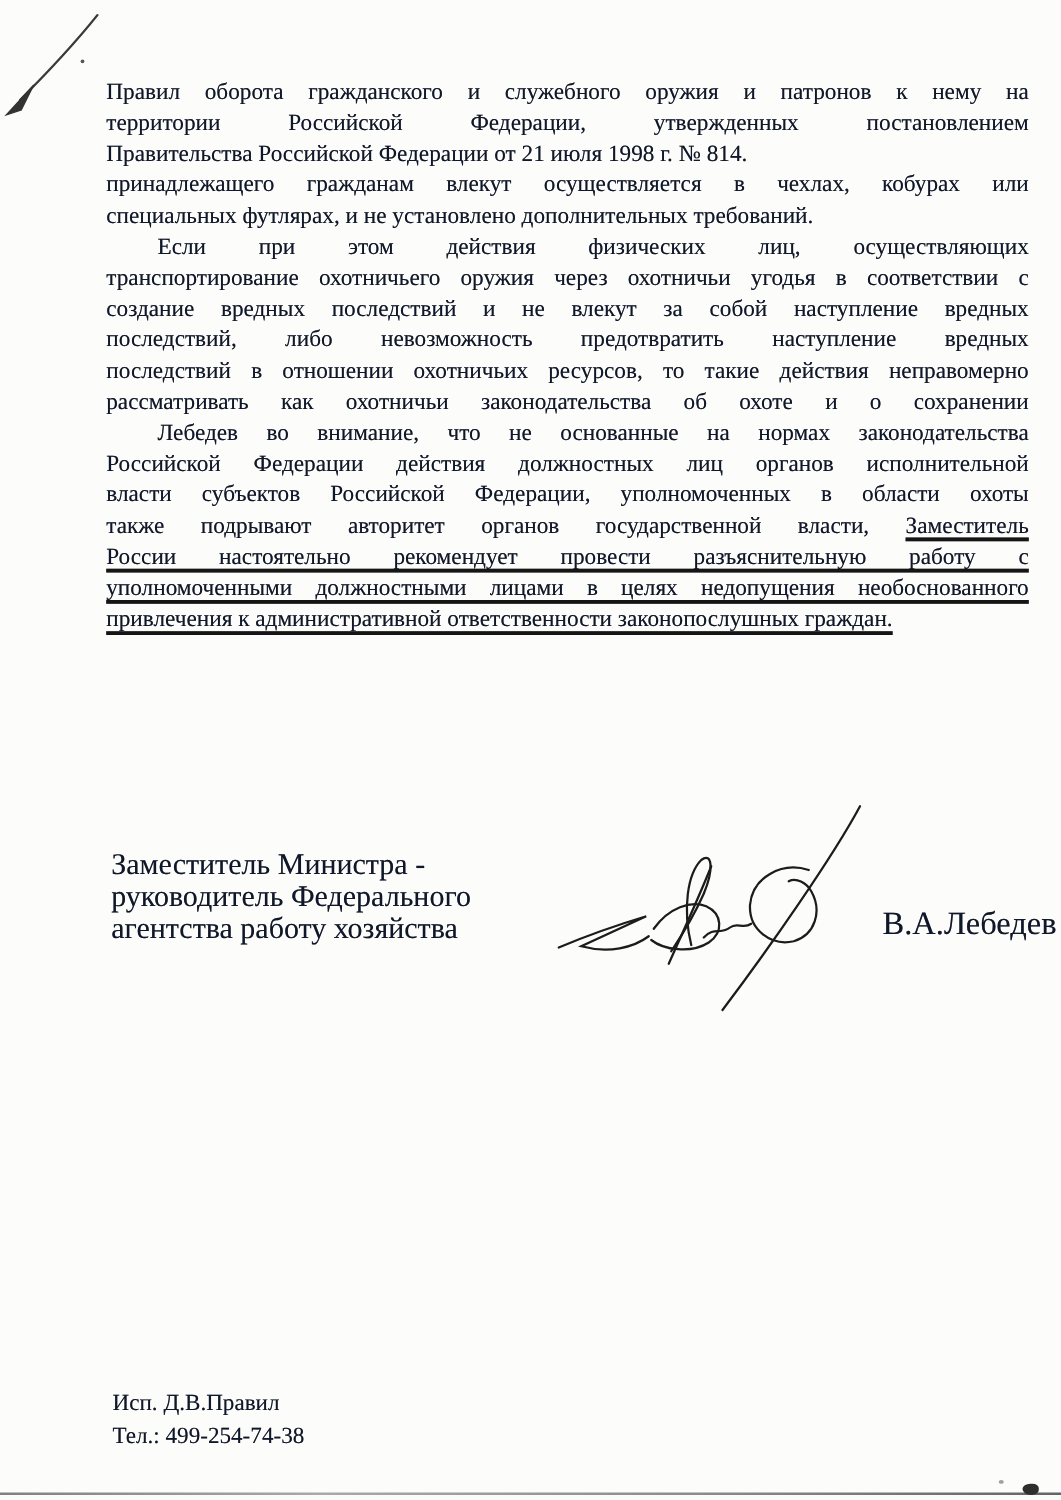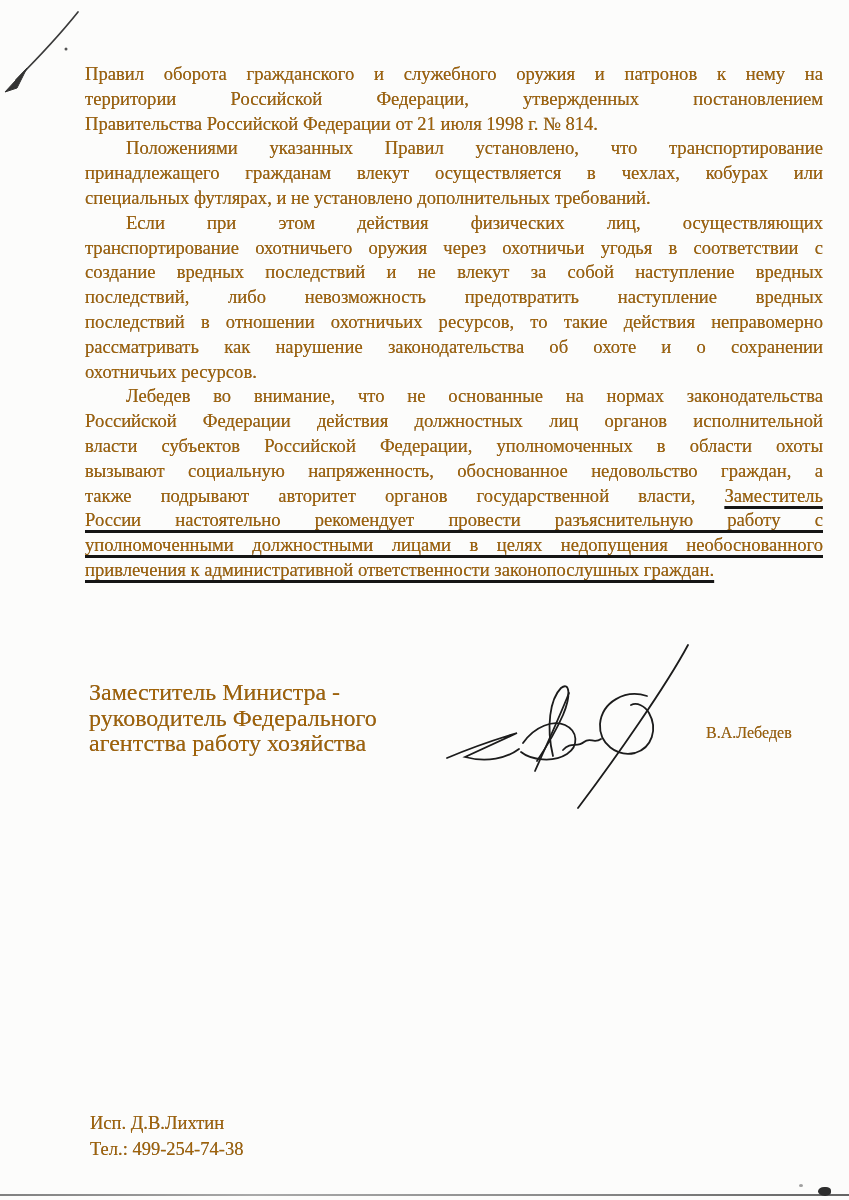--- a/index.html
+++ b/index.html
@@ -3,21 +3,21 @@
 <meta charset="utf-8">
 <style>
   html,body { margin:0; padding:0; background:#d9d9d9; }
   .scan {
     position:relative;
     width:849px; height:1200px;
     margin:0 auto;
     background:#fcfcfb;
     overflow:hidden;
     font-family:"Liberation Serif","DejaVu Serif",serif;
-    color:#a16207;
+    color:#0f172a;
   }
   .doc-body {
     position:absolute;
     left:85px; top:62px; width:738px;
     font-size:18.6px;
     line-height:24.8px;
     text-shadow:0 0 0.45px rgba(20,20,20,0.55);
   }
   .para { margin:0; padding:0; }
   .line { text-align:justify; text-align-last:justify; }
@@ -30,21 +30,21 @@
     text-decoration-color:#151515;
   }
   .u-pad { padding-right:30px; }
   .sign-block {
     position:absolute; left:89px; top:680px;
     font-size:24px; line-height:25.6px;
     text-shadow:0 0 0.45px rgba(20,20,20,0.5);
   }
   .sign-name {
     position:absolute; left:706px; top:724px;
-    font-size:16px;
+    font-size:26px;
     text-shadow:0 0 0.45px rgba(20,20,20,0.5);
   }
   .sig-svg { position:absolute; left:395px; top:626px; }
   .corner-svg { position:absolute; left:0; top:0; }
   .footer {
     position:absolute; left:90px; top:1110px;
     font-size:18.5px; line-height:26px;
     text-shadow:0 0 0.45px rgba(20,20,20,0.5);
   }
   .scan-edge {
@@ -74,40 +74,37 @@
 
   <div class="doc-body">
 
     <div class="para">
       <div class="line">Правил оборота гражданского и служебного оружия и патронов к нему на</div>
       <div class="line">территории Российской Федерации, утвержденных постановлением</div>
       <div class="line last">Правительства Российской Федерации от 21 июля 1998 г. № 814.</div>
     </div>
 
     <div class="para">
-      <div class="line indent">Положениями указанных Правил установлено, что транспортирование</div>
       <div class="line">принадлежащего гражданам влекут осуществляется в чехлах, кобурах или</div>
       <div class="line last">специальных футлярах, и не установлено дополнительных требований.</div>
     </div>
 
     <div class="para">
       <div class="line indent">Если при этом действия физических лиц, осуществляющих</div>
       <div class="line">транспортирование охотничьего оружия через охотничьи угодья в соответствии с</div>
       <div class="line">создание вредных последствий и не влекут за собой наступление вредных</div>
       <div class="line">последствий, либо невозможность предотвратить наступление вредных</div>
       <div class="line">последствий в отношении охотничьих ресурсов, то такие действия неправомерно</div>
-      <div class="line">рассматривать как нарушение законодательства об охоте и о сохранении</div>
-      <div class="line last">охотничьих ресурсов.</div>
+      <div class="line">рассматривать как охотничьи законодательства об охоте и о сохранении</div>
     </div>
 
     <div class="para">
       <div class="line indent">Лебедев во внимание, что не основанные на нормах законодательства</div>
       <div class="line">Российской Федерации действия должностных лиц органов исполнительной</div>
       <div class="line">власти субъектов Российской Федерации, уполномоченных в области охоты</div>
-      <div class="line">вызывают социальную напряженность, обоснованное недовольство граждан, а</div>
       <div class="line"><span>также подрывают авторитет органов государственной власти, </span><span class="u">Заместитель</span></div>
       <div class="line u">России настоятельно рекомендует провести разъяснительную работу с</div>
       <div class="line u">уполномоченными должностными лицами в целях недопущения необоснованного</div>
       <div class="line last"><span class="u u-pad">привлечения к административной ответственности законопослушных граждан.</span></div>
     </div>
 
   </div>
 
   <div class="sign-block">
     <div>Заместитель Министра -</div>
@@ -128,21 +125,21 @@
 
       <path d="M168,124 C176,115 182,122 189,116 C195,111 199,118 206,113"></path>
 
       <path d="M252,70 C230,63 207,76 205,98 C204,118 222,131 240,127 C257,122 263,103 254,87 C250,80 242,76 236,79"></path>
     </g>
   </svg>
 
   <div class="sign-name">В.А.Лебедев</div>
 
   <div class="footer">
-    <div>Исп. Д.В.Лихтин</div>
+    <div>Исп. Д.В.Правил</div>
     <div>Тел.: 499-254-74-38</div>
   </div>
 
   <div class="scan-edge"></div>
   <div class="edge-blob"></div>
   <div class="edge-speck"></div>
 
 </div>
 
 </body></html>

